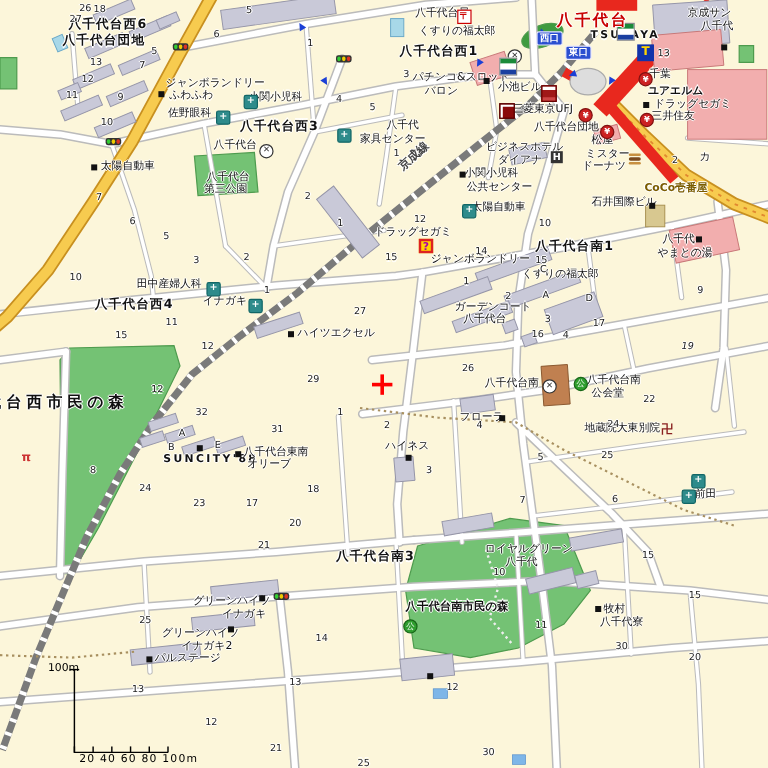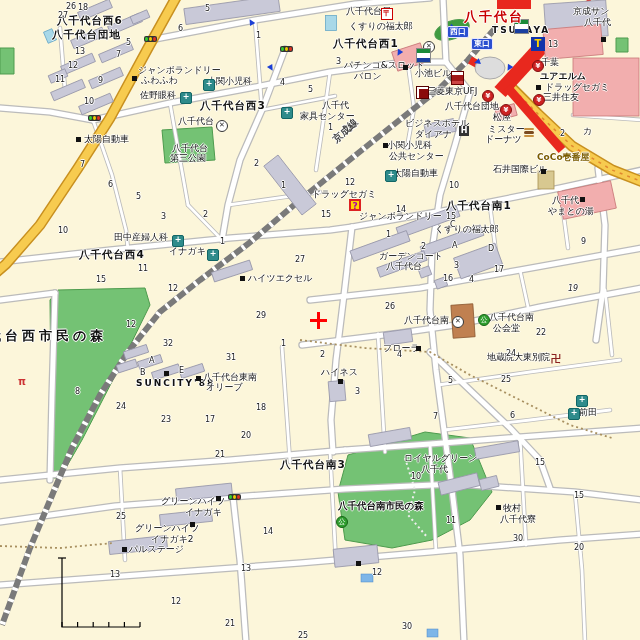--- a/index.html
+++ b/index.html
@@ -506,13 +506,17 @@
         <i></i>
       </div>
     </div>
 
   <div class="station-name" style="left:464px;top:8px">八千代台</div>
   <div class="badge" style="left:447px;top:26px">西口</div>
   <div class="badge" style="left:471px;top:38px">東口</div>
 
   <div id="marker"></div>
 
+  <div id="scalebar">
+    <span class="scale-v">100m</span>
+    <span class="scale-ticks">20  40  60  80 100m</span>
+  </div>
 </div>
 
 </body></html>

